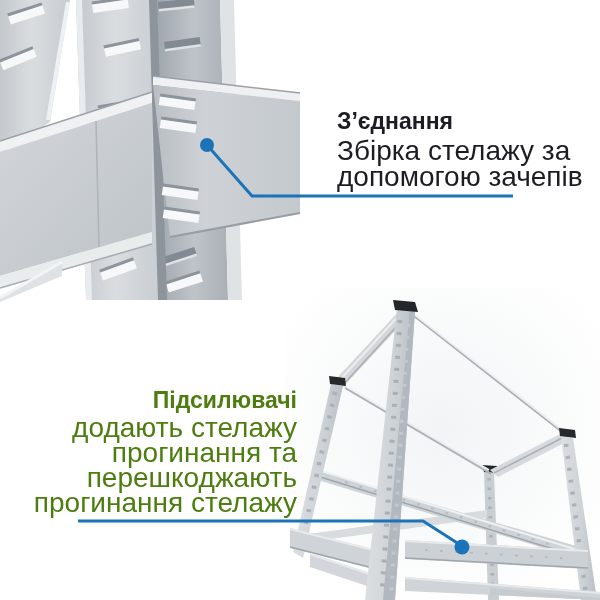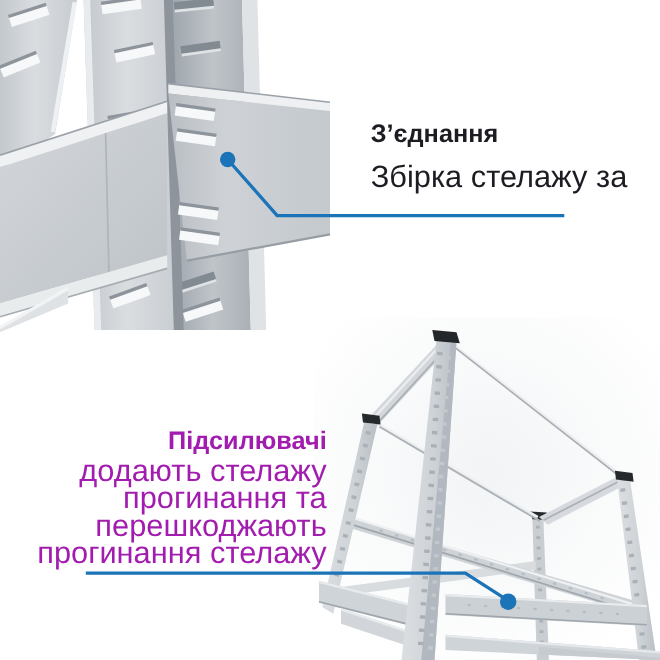--- a/index.html
+++ b/index.html
@@ -9,21 +9,21 @@
     overflow:hidden;
   }
   .illu{position:absolute;display:block;}
   .illu.joint{left:0;top:0;}
   .illu.frame{left:285px;top:288px;}
   .overlay{position:absolute;left:0;top:0;pointer-events:none;}
   .callout-text{position:absolute;color:#1c1c22;}
   .callout-text .heading{font-size:23px;font-weight:700;line-height:26px;}
   .callout-text .body-line{font-size:28px;font-weight:400;}
   .joint-text{left:337px;top:108px;text-align:left;}
-  .joint-text .heading{margin-bottom:14px;}
+  .joint-text .heading{margin-bottom:4px;}
   .joint-text .body-line{line-height:26px;}
   .reinforcers-text{left:30px;top:387px;width:267px;text-align:right;}
   .reinforcers-text .heading{margin-bottom:2px;}
   .reinforcers-text .body-line{line-height:25px;}
 </style>
 </head>
 <body>
 
 <div class="canvas">
 
@@ -204,23 +204,24 @@
     </g>
     <g>
       <polyline class="accent-stroke" points="78,521 423,521 462,546" fill="none" stroke="#1b73b8" stroke-width="3" stroke-linejoin="round"></polyline>
       <circle class="accent-fill" cx="462" cy="547" r="7.5" fill="#1b73b8"></circle>
     </g>
   </svg>
 
   <div class="callout-text joint-text" style="color: rgb(28, 28, 34);">
     <div class="heading">З’єднання</div>
     <div class="body-line">Збірка стелажу за</div>
+    <div class="body-line">допомогою зачепів</div>
   </div>
 
-  <div class="callout-text reinforcers-text" style="color: #a21caf;">
+  <div class="callout-text reinforcers-text" style="color: #4d7c0f;">
     <div class="heading">Підсилювачі</div>
     <div class="body-line">додають стелажу</div>
     <div class="body-line">прогинання та</div>
     <div class="body-line">перешкоджають</div>
     <div class="body-line">прогинання стелажу</div>
   </div>
 
 </div>
 
 </body></html>

